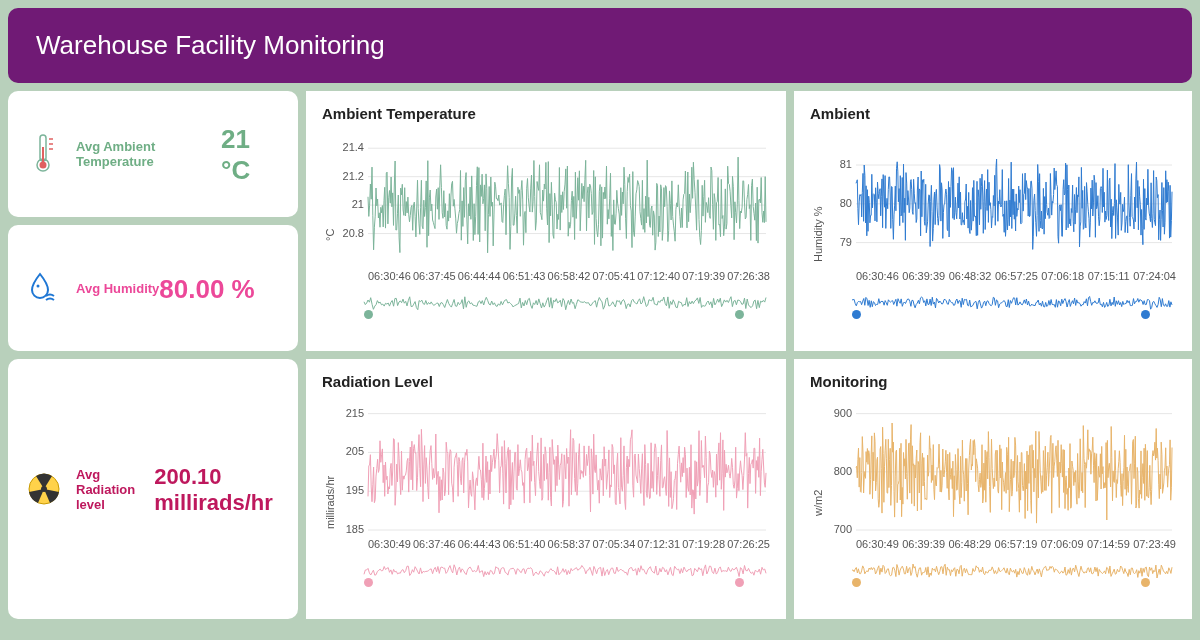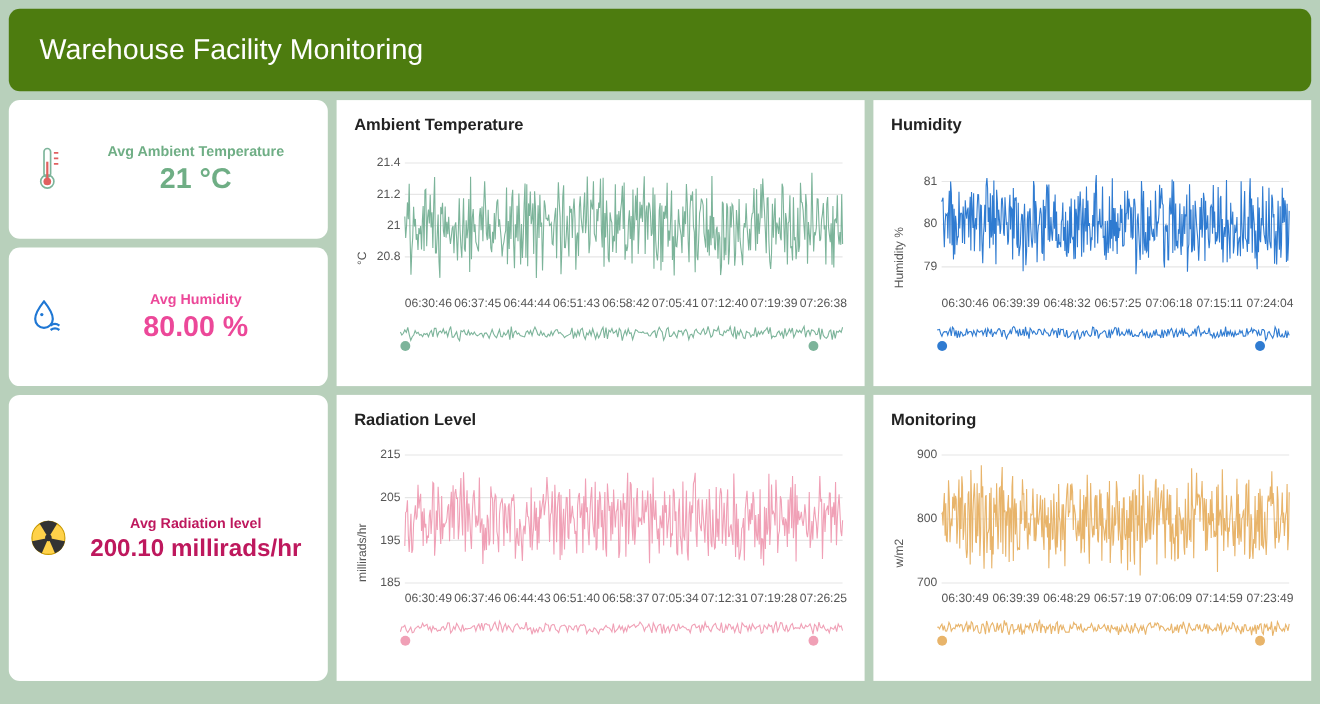--- a/index.html
+++ b/index.html
@@ -5,21 +5,21 @@
   * { box-sizing: border-box; margin: 0; padding: 0; }
   body {
     font-family: -apple-system, "Segoe UI", Helvetica, Arial, sans-serif;
     background: #b8d0bb;
     width: 1200px;
     height: 640px;
     overflow: hidden;
     padding: 8px 8px 8px 8px;
   }
   .header {
-    background: #4d7c0f;
+    background: #701a75;
     color: #fff;
     font-size: 26px;
     font-weight: 500;
     padding: 22px 28px;
     border-radius: 10px;
     margin-bottom: 8px;
   }
   .grid {
     display: grid;
     grid-template-columns: 290px 480px 398px;
@@ -33,21 +33,21 @@
   }
   .kpi {
     background: #fff;
     border-radius: 10px;
     flex: 1;
     display: flex;
     align-items: center;
     padding: 0 18px;
     gap: 14px;
   }
-  .kpi-text { display:flex; flex-direction:column; align-items:center; flex:1; }
+  .kpi-text { display:flex; flex-direction:row; align-items:center; flex:1; }
   .kpi-label { font-size: 13px; font-weight: 700; }
   .kpi-value { font-size: 26px; font-weight: 700; margin-top: 2px; }
   .c-green { color: #6fae85; }
   .c-blue  { color: #ec4899; }
   .c-pink  { color: #be185d; }
   .c-orange{ color: #e8a23c; }
 
   .panel {
     background: #fff;
     border-radius: 0;
@@ -150,21 +150,21 @@
           </svg>
         <div class="slider-dots">
           <span class="dot" style="background:#7cb49a"></span>
           <span class="dot" style="background:#7cb49a"></span>
         </div>
       </div>
     </div>
   </div>
 
   <div class="panel">
-    <div class="panel-title">Humidity</div>
+    <div class="panel-title">Ambient</div>
     <div class="chart-wrap">
       <div class="ylabel">Humidity %</div>
       <div class="plot-area">
         <svg class="plot" viewBox="0 0 350 140">
             <line class="gridline" x1="30" x2="346" y1="114.6060606060606" y2="114.6060606060606"></line>
             <text class="yticks" x="26" y="117.6060606060606" text-anchor="end">79</text>
             <line class="gridline" x1="30" x2="346" y1="75.81818181818177" y2="75.81818181818177"></line>
             <text class="yticks" x="26" y="78.81818181818177" text-anchor="end">80</text>
             <line class="gridline" x1="30" x2="346" y1="37.030303030302946" y2="37.030303030302946"></line>
             <text class="yticks" x="26" y="40.030303030302946" text-anchor="end">81</text>

